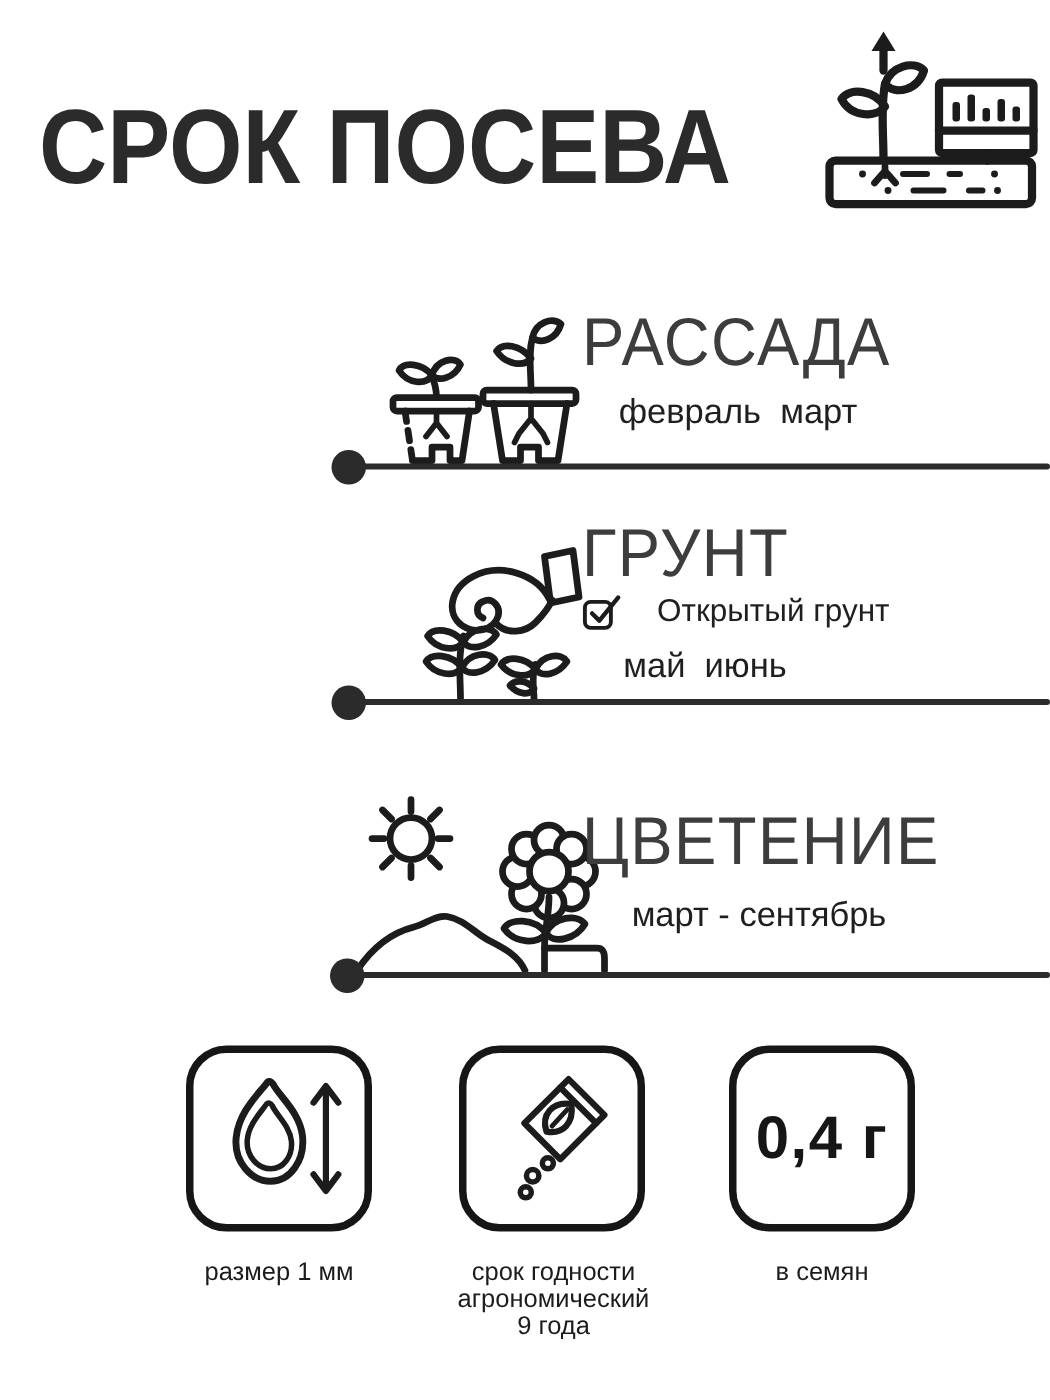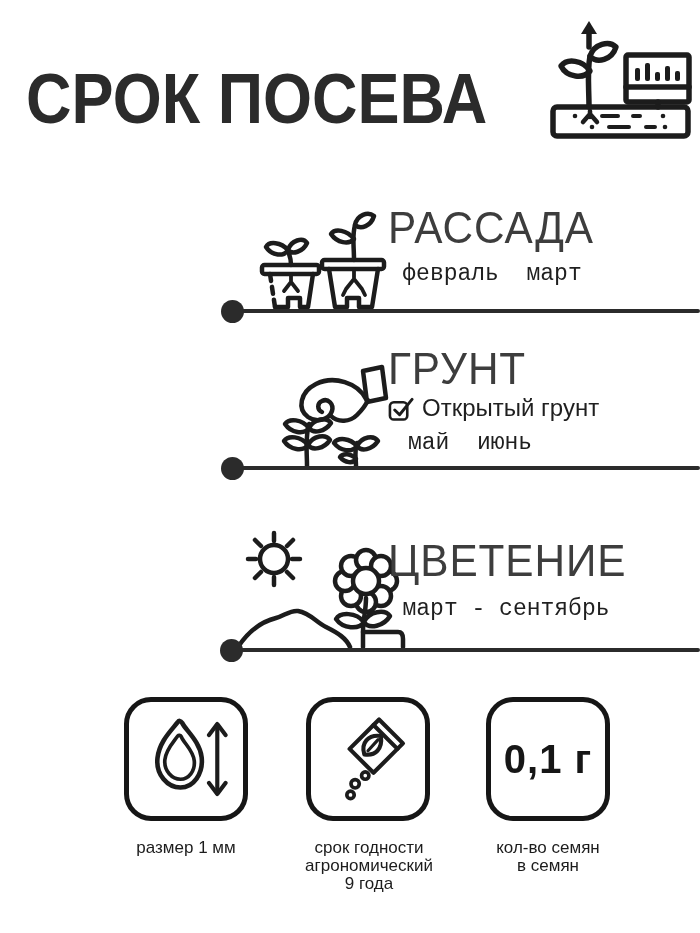--- a/index.html
+++ b/index.html
@@ -14,26 +14,26 @@
     transform:scaleY(1.12); transform-origin:left top;
   }
   .icon { position:absolute; }
   .heading {
     position:absolute; font-size:45px; font-weight:400; color:#3d3d3d;
     line-height:1; letter-spacing:1px; white-space:nowrap;
     transform:scaleX(0.94); transform-origin:left top;
   }
   .months {
     position:absolute; font-size:23px; font-weight:500; color:#1f1f1f;
-    white-space:pre; text-align:center; line-height:1.1;font-family:Liberation Mono, monospace;
+    white-space:pre; text-align:center; line-height:1.1;
   }
   .tline { position:absolute; left:232px; width:468px; height:4px; background:#2b2b2b; border-radius:2px; }
   .tdot  { position:absolute; width:23px; height:23px; border-radius:50%; background:#2b2b2b; }
   .check-row { position:absolute; left:388px; top:394px; display:flex; align-items:center; gap:8px; }
-  .check-row span { font-size:24px; font-weight:500; color:#1f1f1f; white-space:nowrap; }
+  .check-row span { font-size:21px; font-weight:500; color:#1f1f1f; white-space:nowrap;margin-left:16px; }
   .card {
     position:absolute; top:697px; width:124px; height:124px; box-sizing:border-box;
     border:5px solid #161616; border-radius:27px;
     display:flex; align-items:center; justify-content:center; background:#fff;
   }
   .card-value { font-size:40px; font-weight:700; color:#161616; letter-spacing:1px; white-space:nowrap; }
   .card-label {
     position:absolute; top:839px; font-size:17px; font-weight:500; color:#1c1c1c;
     text-align:center; line-height:1.05;
   }
@@ -175,31 +175,30 @@
         <path d="M46,45 C42,33 50,23 64,25 C66,39 58,47 46,45 Z"></path>
         <path d="M50,41 L61,29" stroke-width="3.5"></path>
         <circle cx="47" cy="68" r="4" stroke-width="4"></circle>
         <circle cx="36" cy="77" r="4.5" stroke-width="4"></circle>
         <circle cx="31" cy="89" r="4" stroke-width="4"></circle>
       </g>
     </svg>
   </div>
 
   <div class="card" style="left:486px;">
-    <span class="card-value">0,1 г</span>
+    <span class="card-value">0,4 г</span>
   </div>
 
   <div class="card-label" style="left:94px; width:184px;">
     <div>размер 1 мм</div>
   </div>
 
   <div class="card-label" style="left:269px; width:200px;">
     <div>срок годности</div>
     <div>агрономический</div>
     <div>9 года</div>
   </div>
 
   <div class="card-label" style="left:453px; width:190px;">
-    <div>кол-во семян</div>
     <div>в семян</div>
   </div>
 
 </div>
 
 </body></html>

